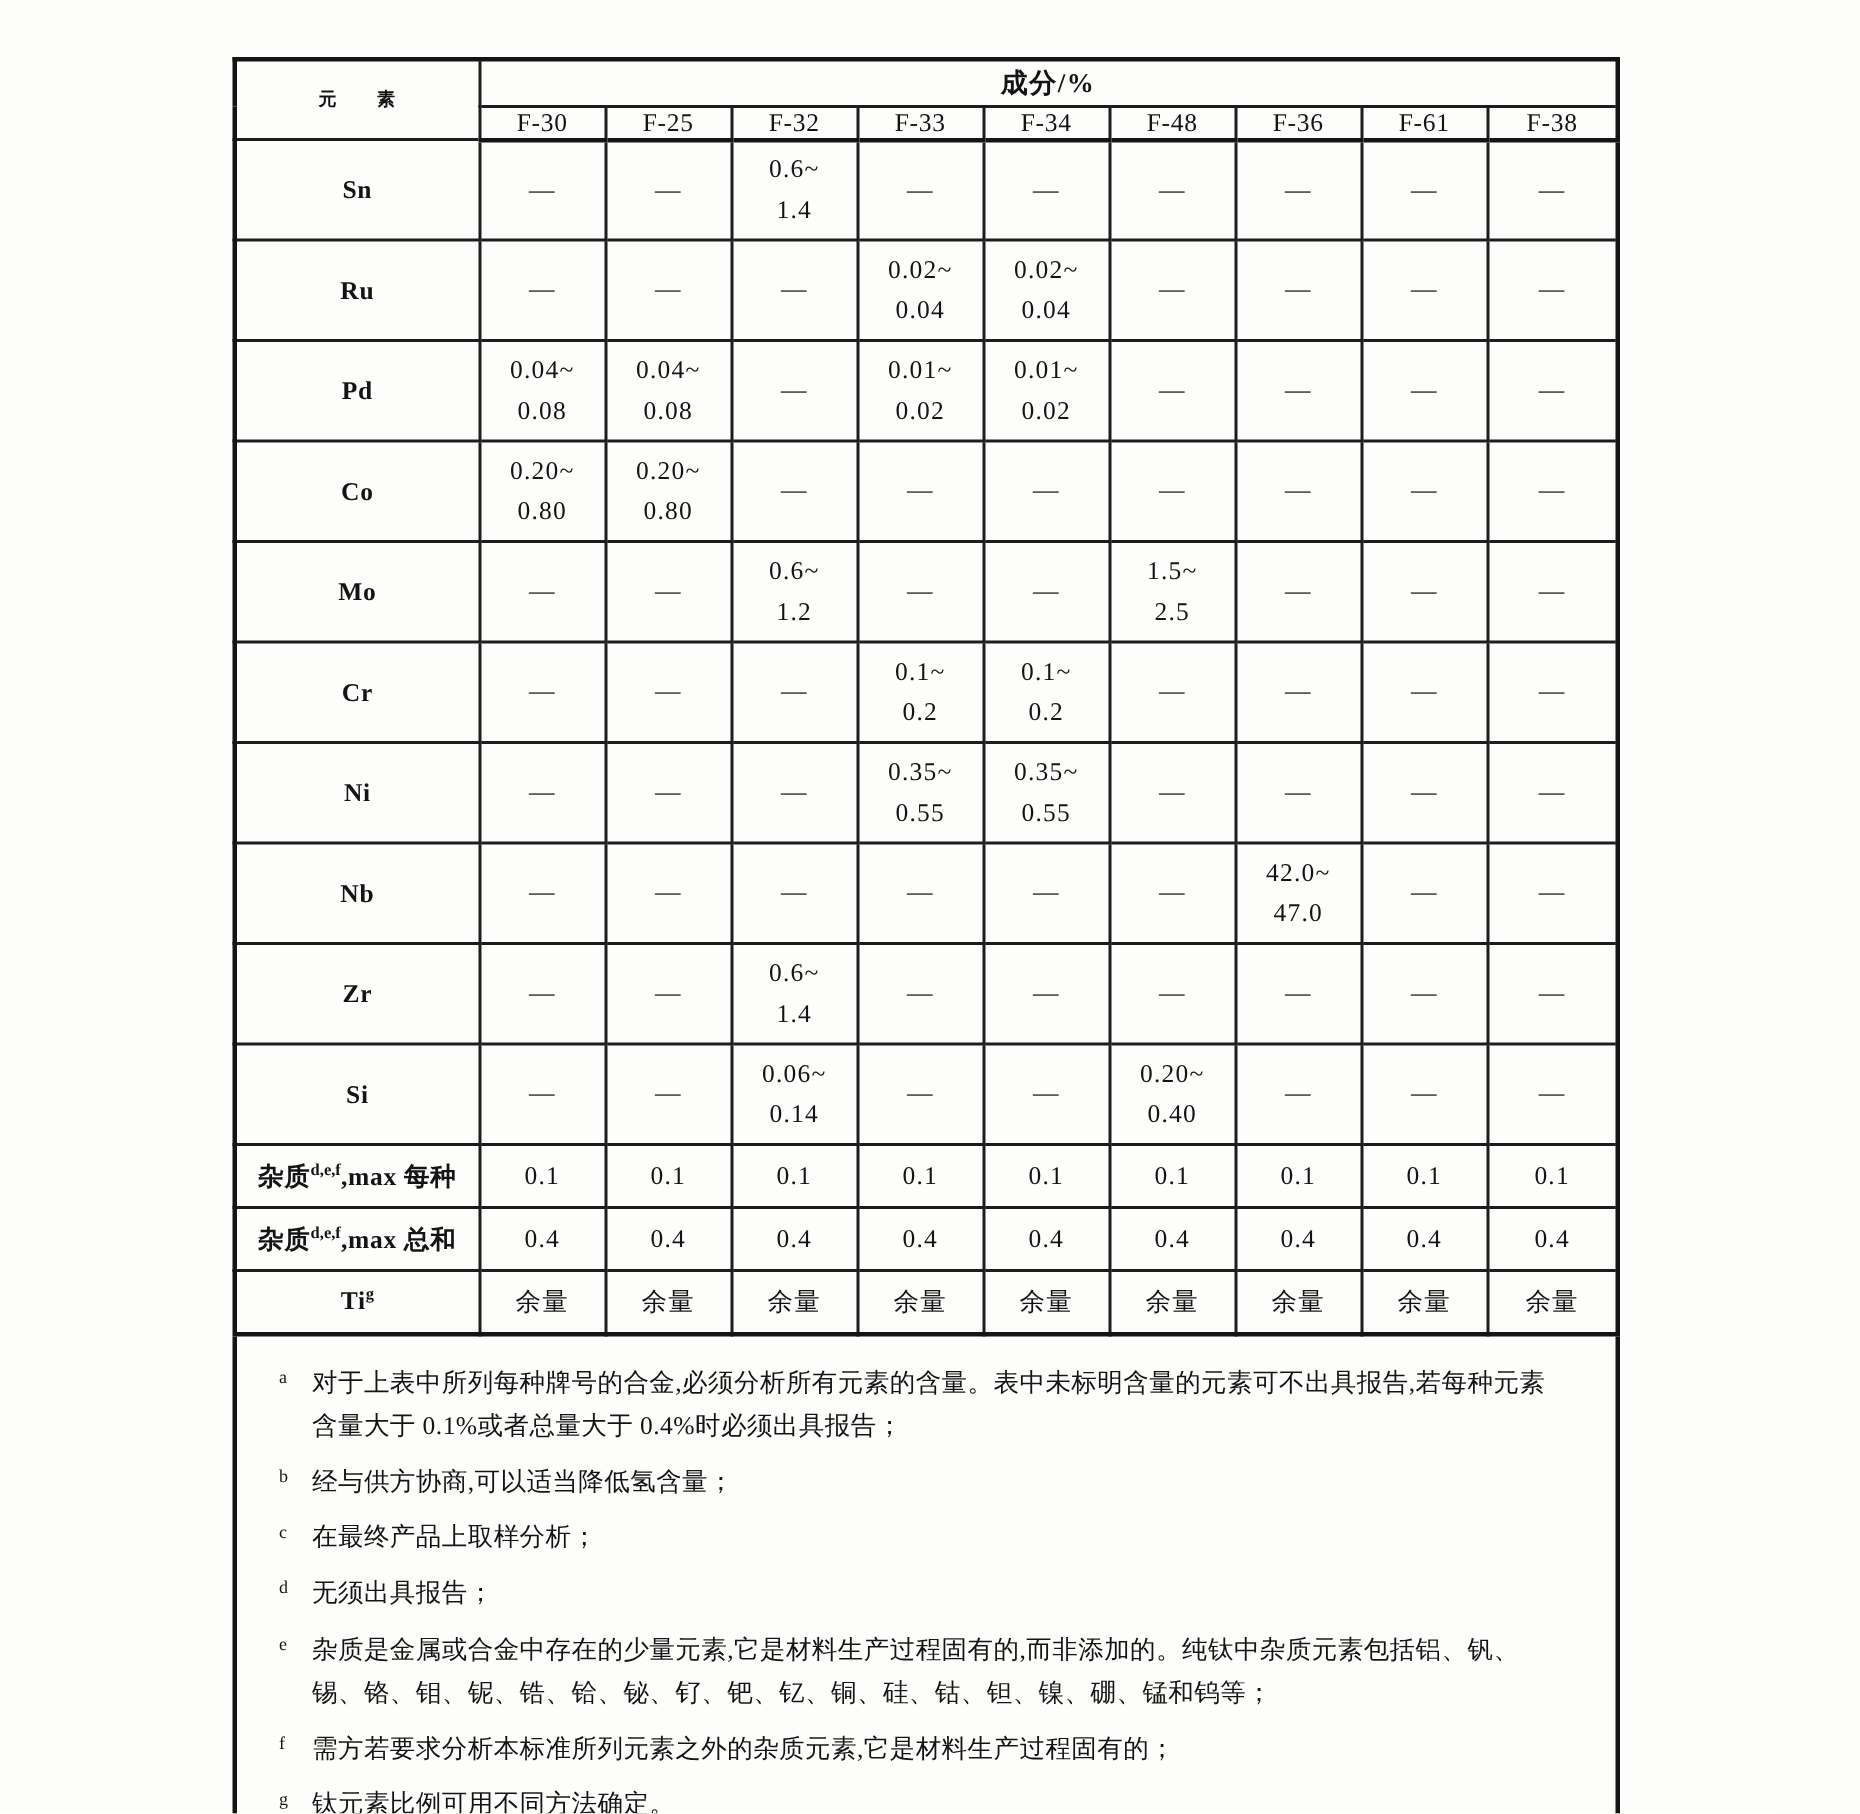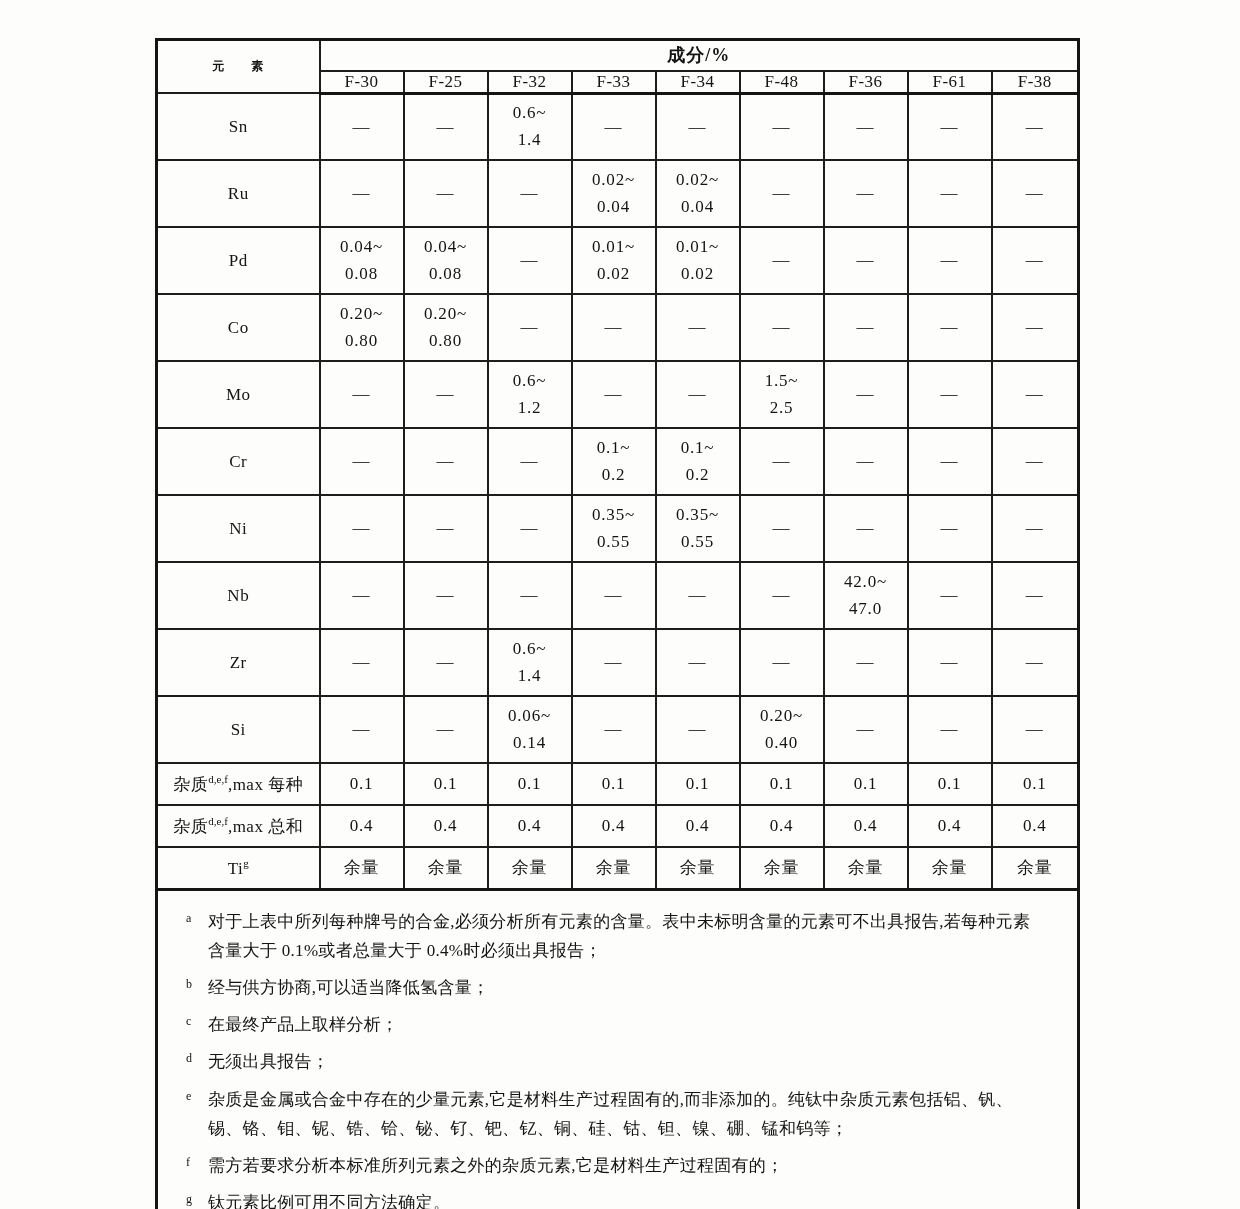--- a/index.html
+++ b/index.html
@@ -50,21 +50,21 @@
     font-size: 18px;
     font-weight: bold;
     letter-spacing: 1px;
   }
   tr.grade-row th {
     height: 22px;
     border-bottom: 3px solid #151515;
     letter-spacing: 0.5px;
     border-radius: 12px;
   }
-  th.el-cell { font-size: 17px; letter-spacing: 0.5px; }
+  th.el-cell { font-size: 17px; letter-spacing: 0.5px; font-weight: bold; }
   sup.el-sup { font-size: 11px; letter-spacing: 0; margin-top: 48px; }
   td.val {
     white-space: pre-line;
     line-height: 1.55;
     letter-spacing: 0.8px;
   }
   tr.row-tall { height: 67px; }
   tr.row-short { height: 42px; }
   td.footnotes-cell {
     border-top: 3px solid #151515;

